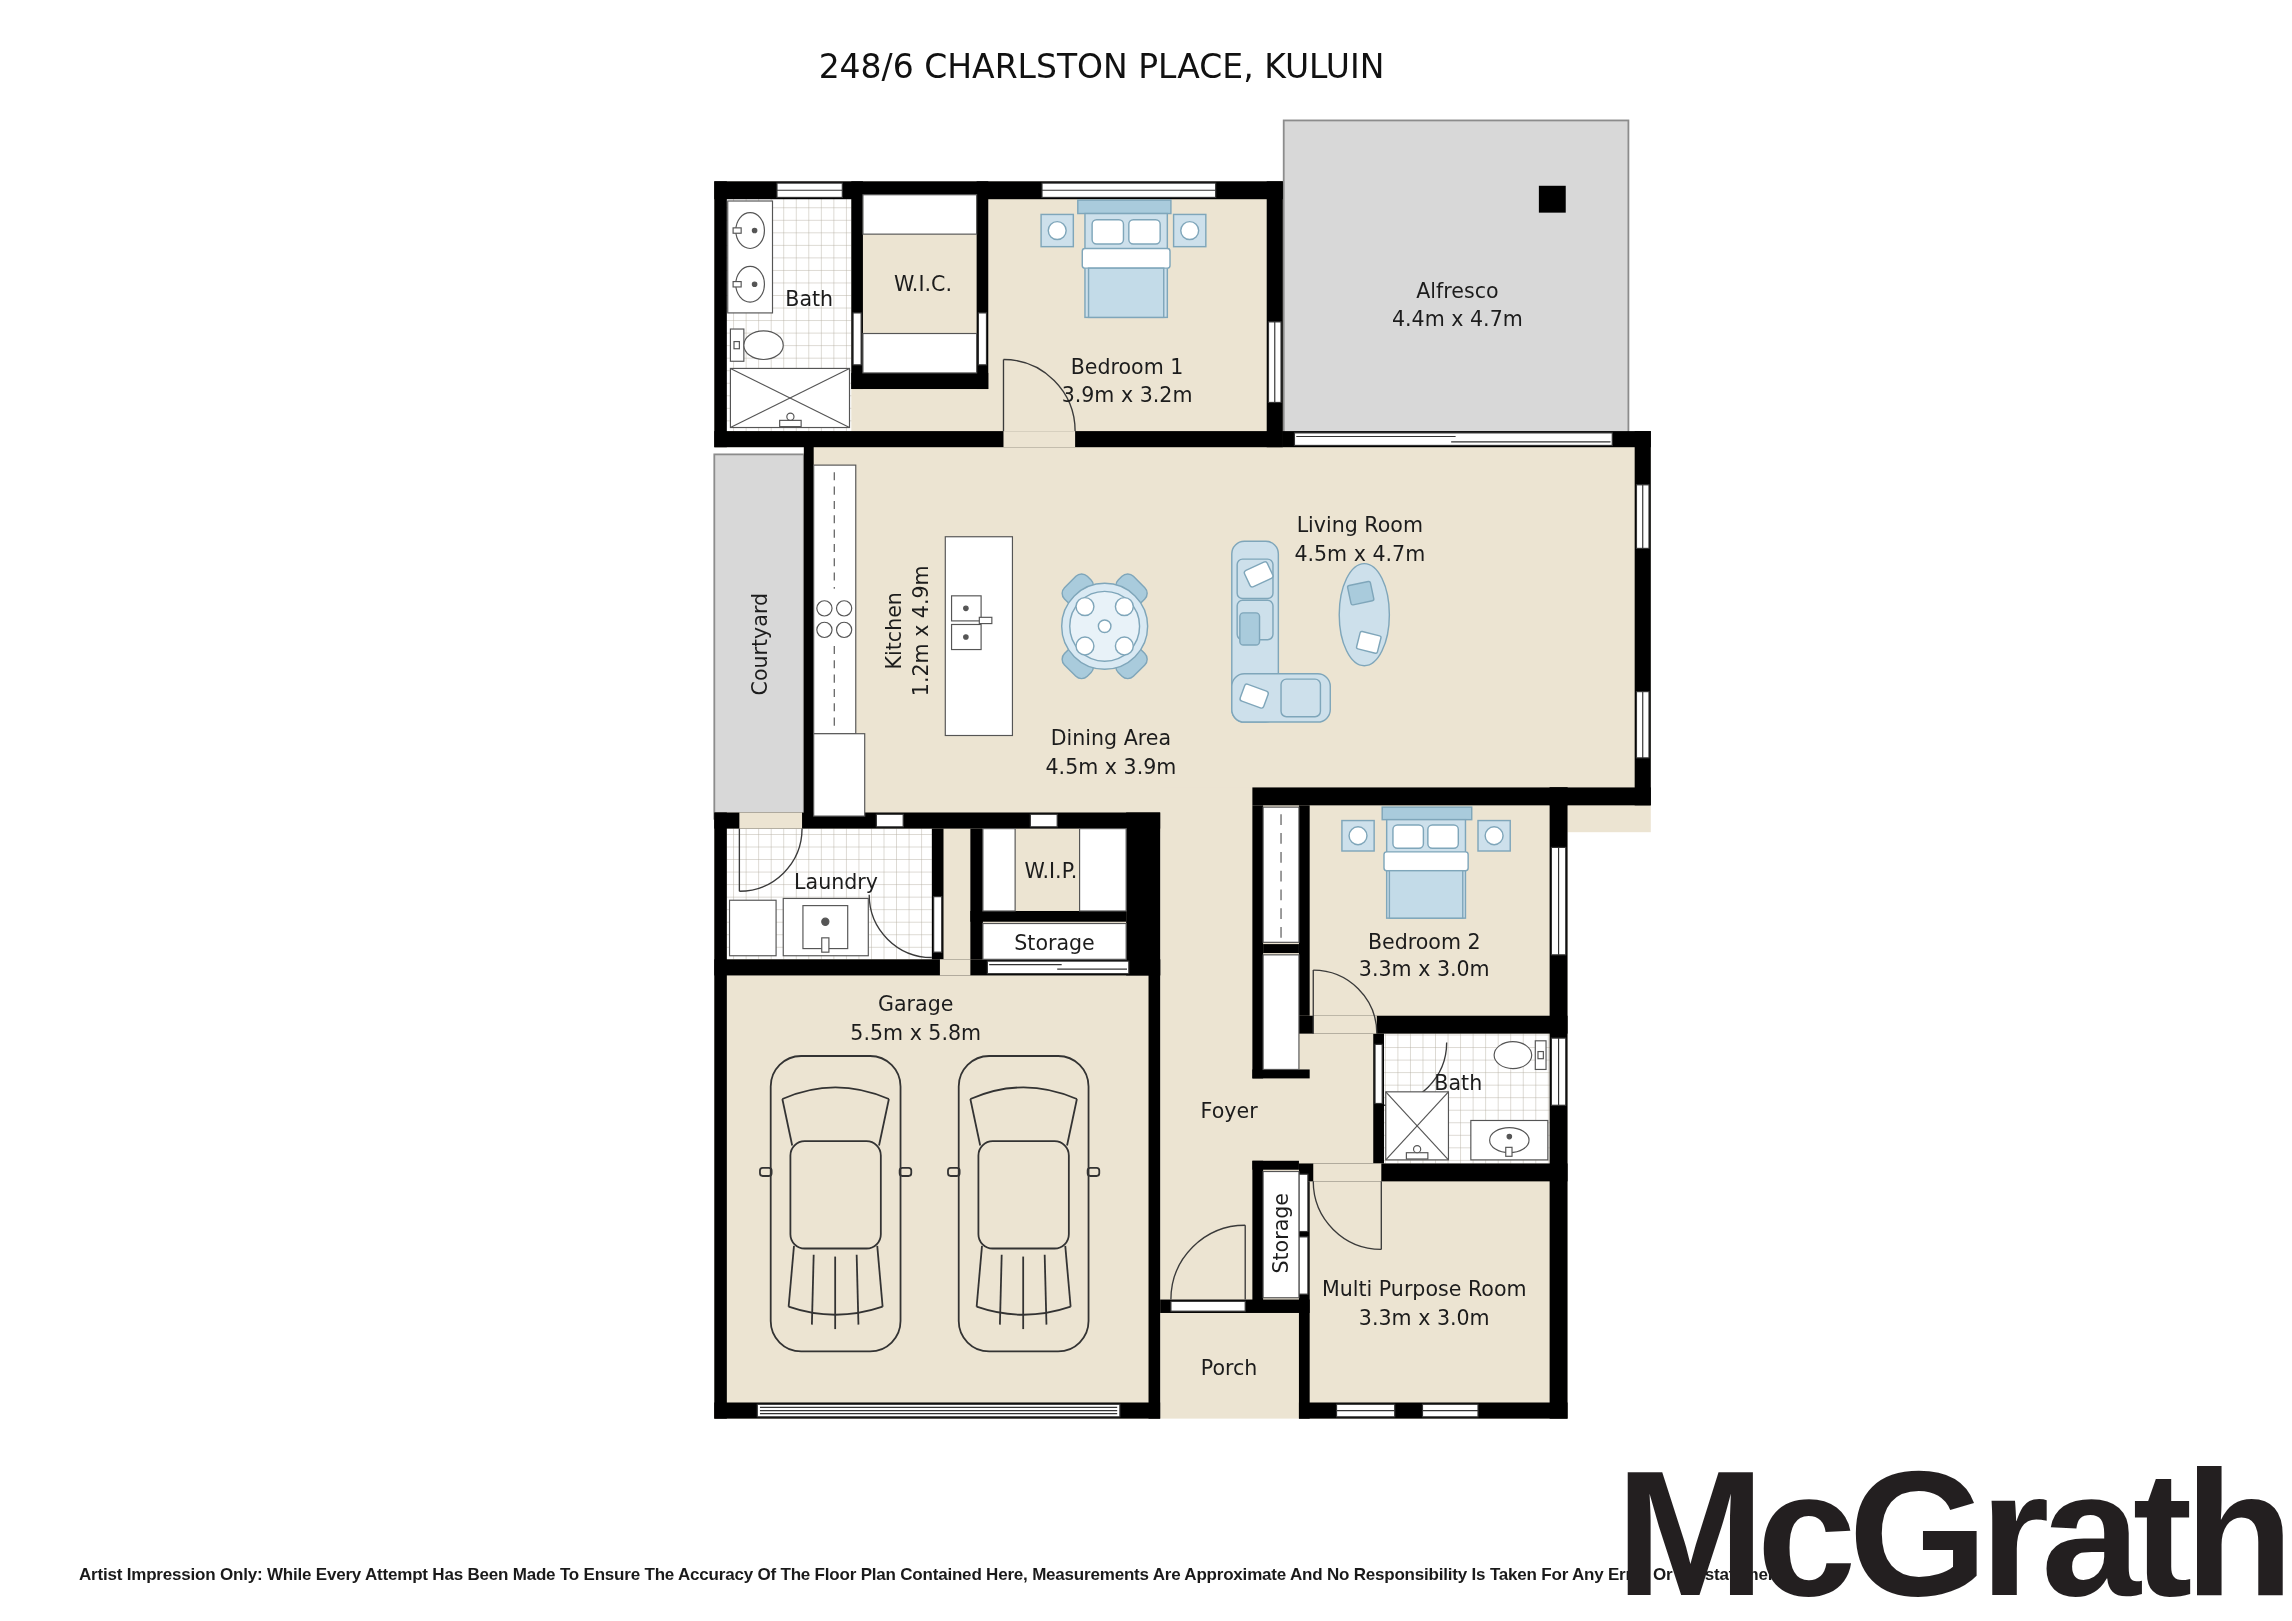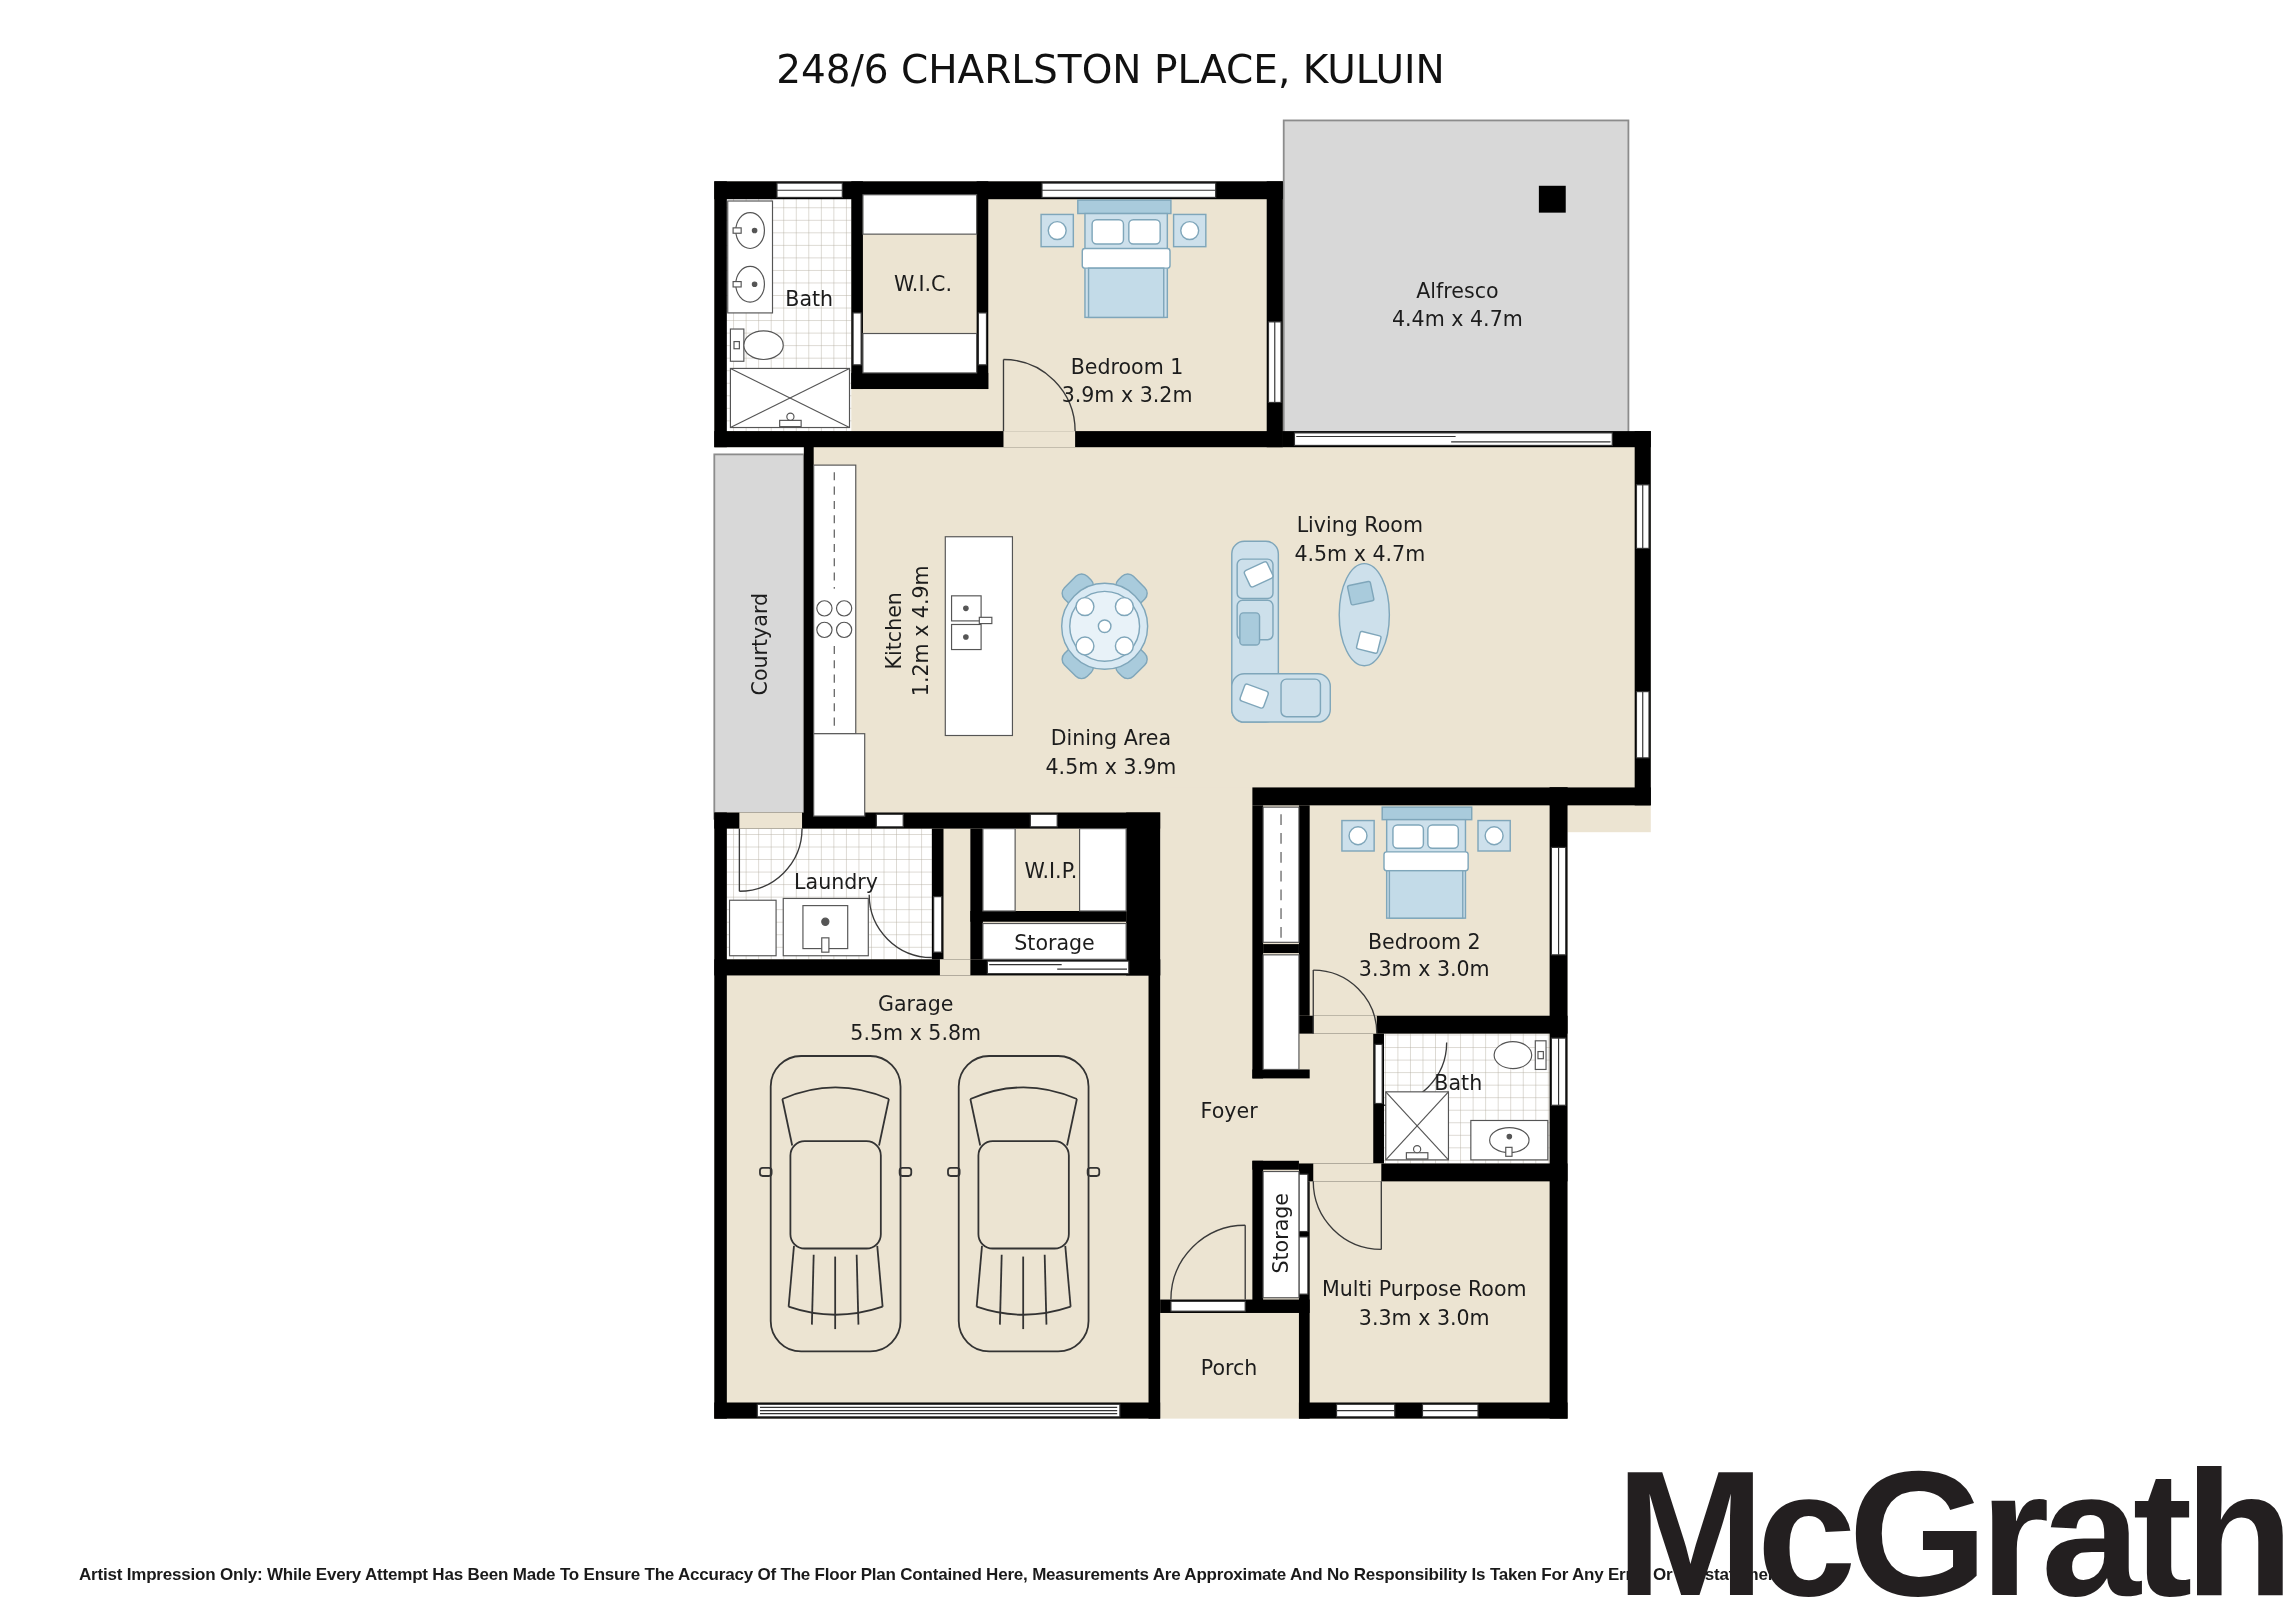--- a/index.html
+++ b/index.html
@@ -1,19 +1,19 @@
 <!DOCTYPE html>
 <html style="font-size:14.3px"><head>
 <meta charset="utf-8">
 <style>
   html,body{margin:0;padding:0;background:#fff;}
   .canvas{position:relative;width:2293px;height:1621px;background:#ffffff;overflow:hidden;
           font-family:"DejaVu Sans", sans-serif;}
-  .page-title{position:absolute;left:9px;top:47px;width:2203px;text-align:center;
-              font-family:"DejaVu Sans", sans-serif;font-size:39px;color:#111;letter-spacing:0px;}
+  .page-title{position:absolute;left:0;top:47px;width:2203px;text-align:center;
+              font-family:"DejaVu Sans", sans-serif;font-size:33px;color:#111;letter-spacing:0px;}
   .plan{position:absolute;left:708px;top:107px;width:967px;height:1334px;}
   .disclaimer{position:absolute;left:79px;top:1565px;width:1522px;
               font-family:"Liberation Sans", sans-serif;font-weight:700;font-size:17px;
               letter-spacing:-0.2px;color:#1a1a1a;white-space:nowrap;}
   .logo{position:absolute;right:7.2px;top:1444px;
         font-family:"Liberation Sans", sans-serif;font-weight:700;font-size:179px;
         letter-spacing:-8px;color:#231f20;line-height:1;}
   svg text{fill:#1c1c1c;}
   .rlabel{font-size:23px;}
   .walls rect{fill:#000;}

